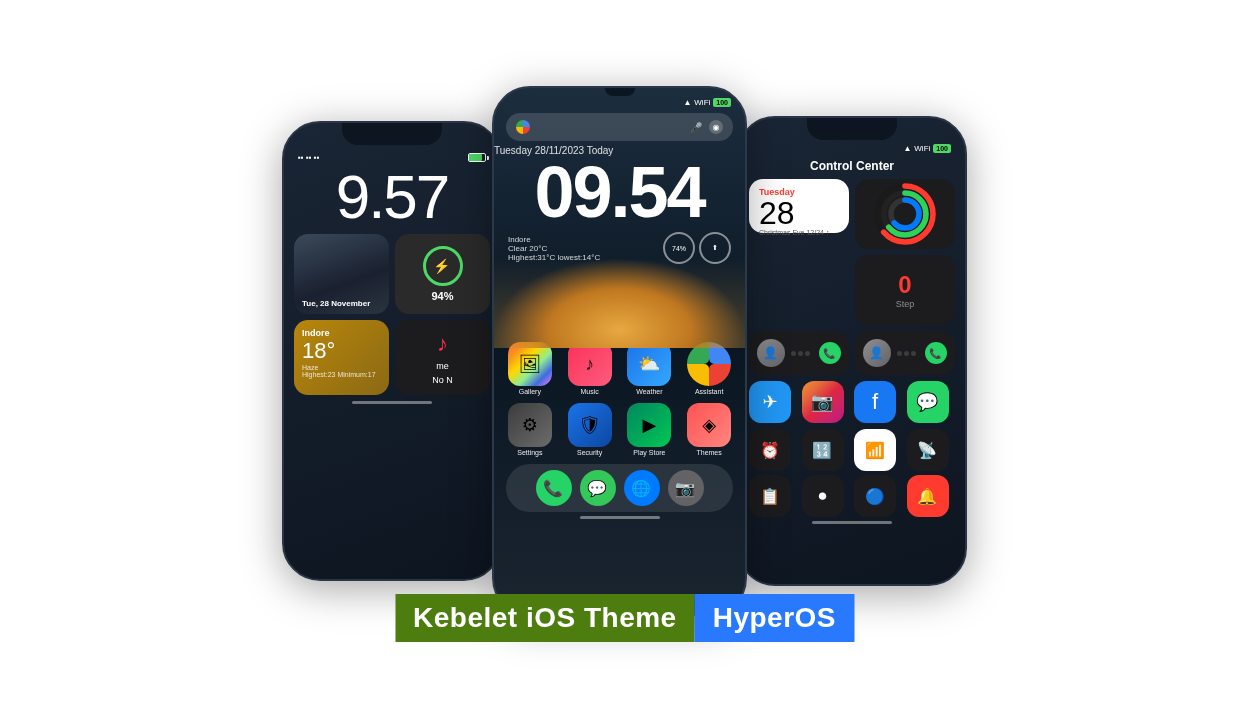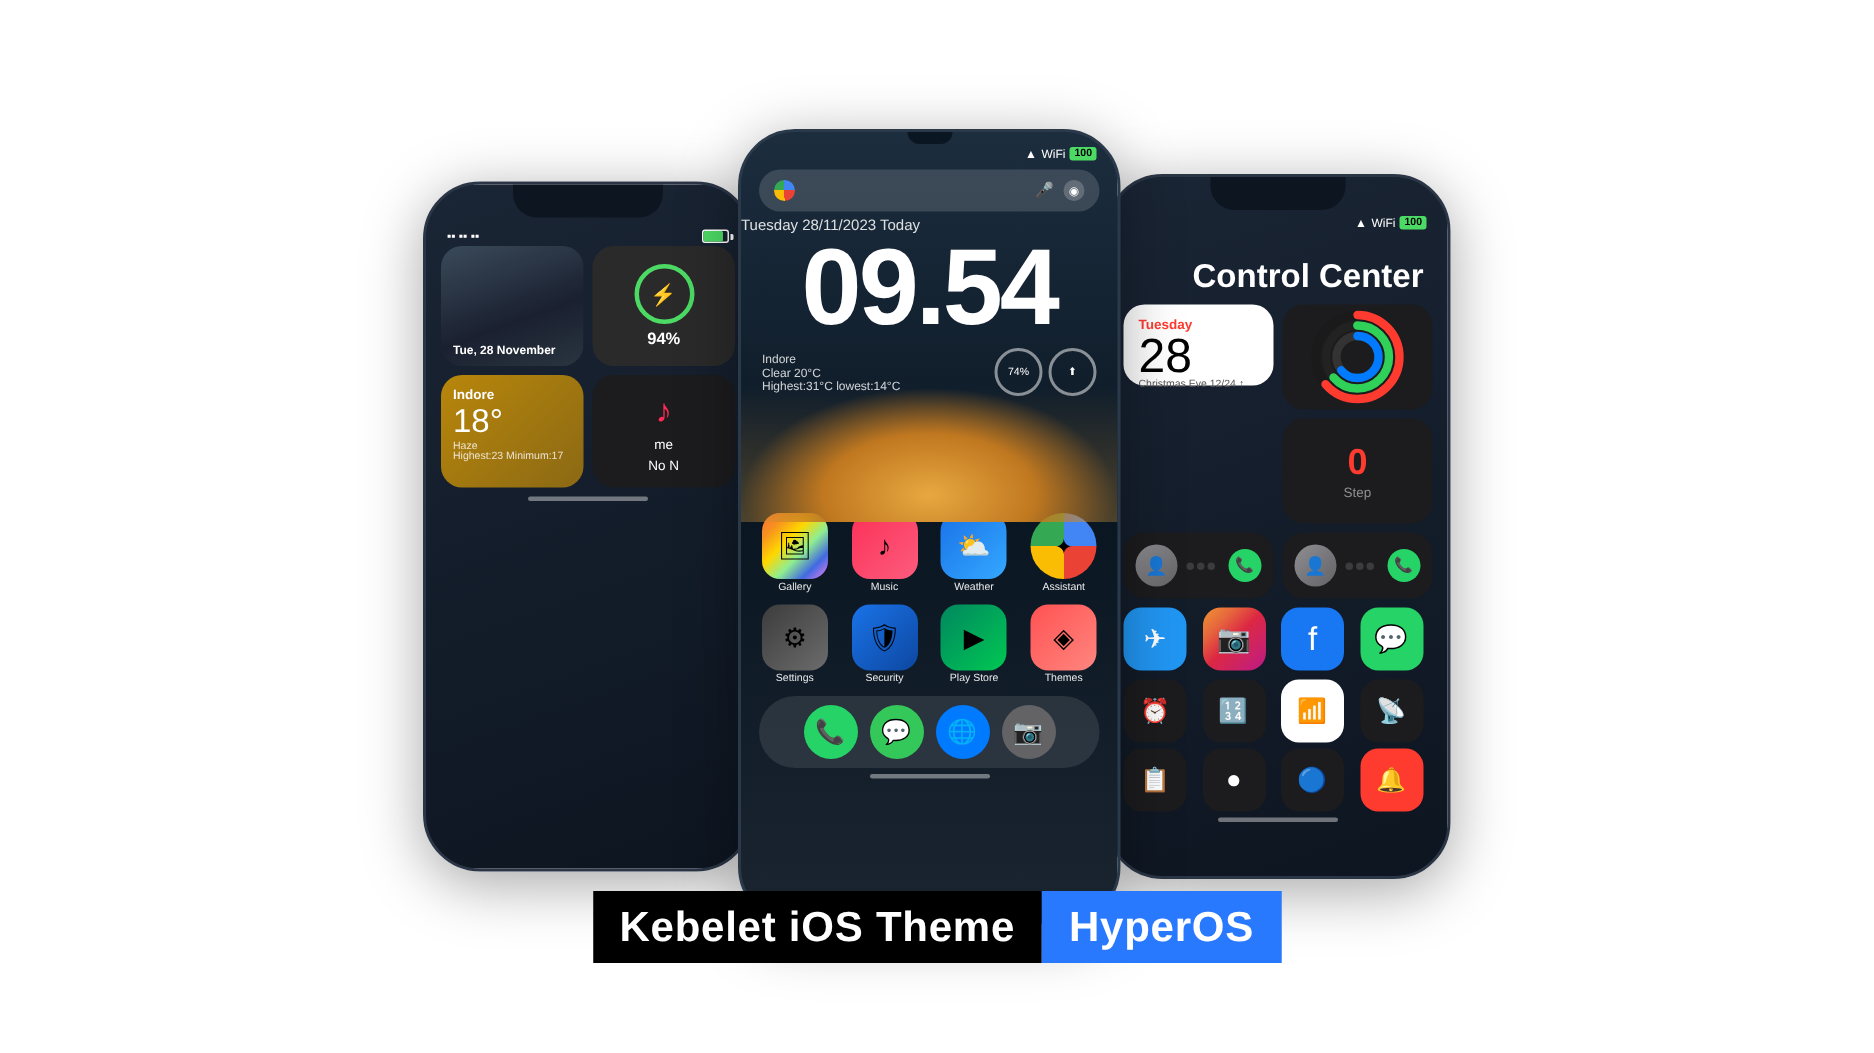--- a/index.html
+++ b/index.html
@@ -30,21 +30,21 @@
       position: absolute;
       bottom: 60px;
       left: 50%;
       transform: translateX(-50%);
       display: flex;
       align-items: center;
       z-index: 100;
       gap: 0;
     }
     .title-dark {
-      background: #000000;
+      background: #4d7c0f;
       color: #ffffff;
       font-size: 28px;
       font-weight: 700;
       padding: 8px 18px;
       letter-spacing: 0.5px;
     }
     .title-blue {
       background: #2979ff;
       color: #ffffff;
       font-size: 28px;
@@ -381,25 +381,24 @@
       border-radius: 50%;
       display: flex;
       align-items: center;
       justify-content: center;
       font-size: 16px;
     }
 
     
     .control-center-title {
       color: #ffffff;
-      font-size: 22px;
+      font-size: 12px;
       font-weight: 600;
       padding: 4px 16px 6px;
-      text-align: right;
-      margin-top: 12px;
+      text-align: center;
     }
 
     .cc-grid {
       padding: 0 10px;
       display: grid;
       grid-template-columns: 1fr 1fr;
       gap: 6px;
       margin-bottom: 6px;
     }
 
@@ -581,20 +580,21 @@
 
       <div class="status-bar">
         <span style="font-size:8px;color:#fff;">▪▪ ▪▪ ▪▪</span>
         <div style="display:flex;gap:3px;align-items:center;">
           <div class="battery-icon">
             <div class="battery-fill" style="background:#4cd964;width:80%;height:100%;border-radius:1px;"></div>
           </div>
         </div>
       </div>
 
+      <div class="time-display-left">9.57</div>
 
       <div class="widgets-grid-left">
         <div class="widget widget-photo">
           <div class="widget-photo-img"></div>
           <div class="widget-photo-date">Tue, 28 November</div>
         </div>
         <div class="widget widget-battery">
           <div class="battery-circle">
             <span class="battery-lightning">⚡</span>
           </div>

